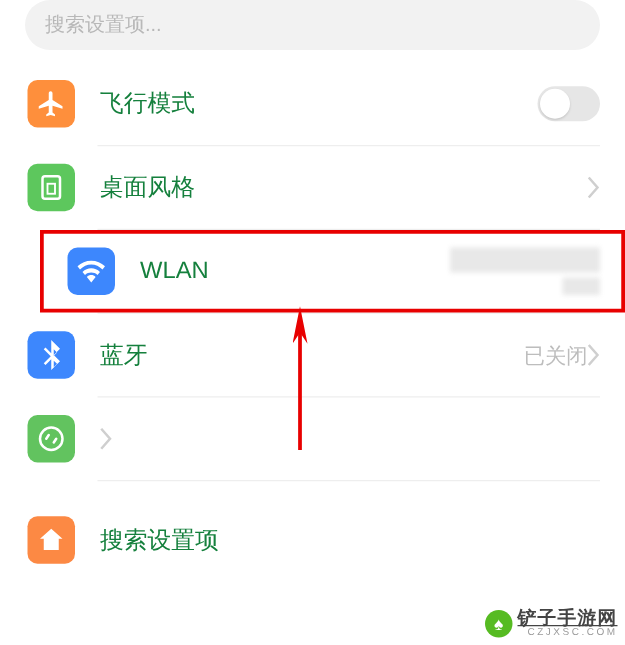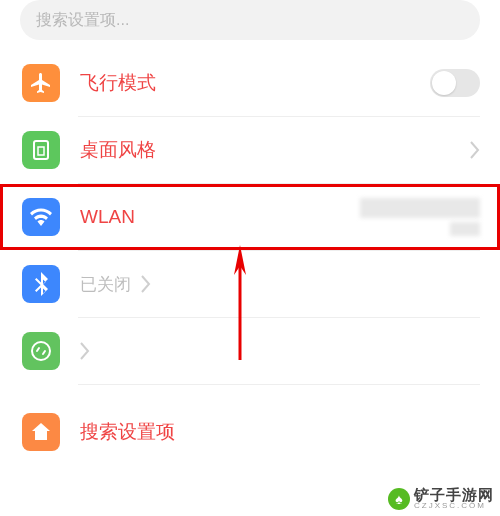--- a/index.html
+++ b/index.html
@@ -28,20 +28,21 @@
     .row {
       display: flex;
       align-items: center;
       padding: 14px 20px 14px 22px;
       position: relative;
       min-height: 62px;
     }
     .row.hl {
       outline: 3px solid #e80000;
       outline-offset: -3px;
+      margin-left: 32px;
     }
     .divider {
       height: 1px;
       background: #eeeeee;
       margin-left: 78px;
       margin-right: 20px;
     }
     .icon {
       width: 38px;
       height: 38px;
@@ -56,26 +57,25 @@
     .icon svg { width: 24px; height: 24px; }
     .icon.orange { background: #fe8f3c; }
     .icon.green { background: #5dc75d; }
     .icon.blue { background: #3d87fd; }
     .icon.green2 { background: #62c35f; }
     .icon.green3 { background: #63c562; }
     .icon.orange2 { background: #fc8944; }
     .label {
       flex: 1;
       font-size: 19px;
-      color: #ef4444;
+      color: #15803d;
     }
     .tail {
       display: flex;
       align-items: center;
-      gap: 10px;
     }
     .value {
       font-size: 17px;
       color: #bdbdbd;
     }
     .chev {
       color: #cfcfcf;
       flex-shrink: 0;
     }
     .chev svg { width: 10px; height: 18px; display: block; }
@@ -123,24 +123,24 @@
     }
     .footer-logo .spade {
       width: 22px; height: 22px;
       background: #56bb22;
       border-radius: 50%;
       display: flex; align-items: center; justify-content: center;
       color: #fff;
       font-size: 14px;
     }
     .footer-logo .cn {
-      font-size: 15px; font-weight: 700; color: #444; letter-spacing: 1px;
+      font-size: 15px; font-weight: 700; color: #444; letter-spacing: 1px; text-decoration: underline;
     }
     .footer-logo .en {
-      font-size: 8px; color: #9a9a9a; letter-spacing: 2px;
+      font-size: 8px; color: #9a9a9a; letter-spacing: 2px; text-align: right;
     }
     .footer-text { line-height: 1; }
   </style>
 </head>
 <body>
 
 <div class="search-bar">
   <span>搜索设置项...</span>
 </div>
 
@@ -192,20 +192,21 @@
     </div>
   </div>
   <div class="divider"></div>
 
   <div class="row">
     <div class="icon blue">
       <svg viewBox="0 0 24 24" fill="currentColor">
           <path d="M12 2v8.6L7.4 6 6 7.4 11.6 13 6 18.6 7.4 20 12 15.4V24l7-7-5-5 5-5-7-7V2zm2 5.4L16.6 10 14 12.6V7.4zm0 9.2L16.6 19 14 21.6v-5z"></path>
         </svg>
     </div>
+    <div class="label">蓝牙</div>
     <div class="tail">
       <span class="value">已关闭</span>
       <span class="chev">
           <svg viewBox="0 0 10 18" fill="none">
             <path d="M1 1l7 8-7 8" stroke="currentColor" stroke-width="2"></path>
           </svg>
         </span>
     </div>
   </div>
   <div class="divider"></div>

